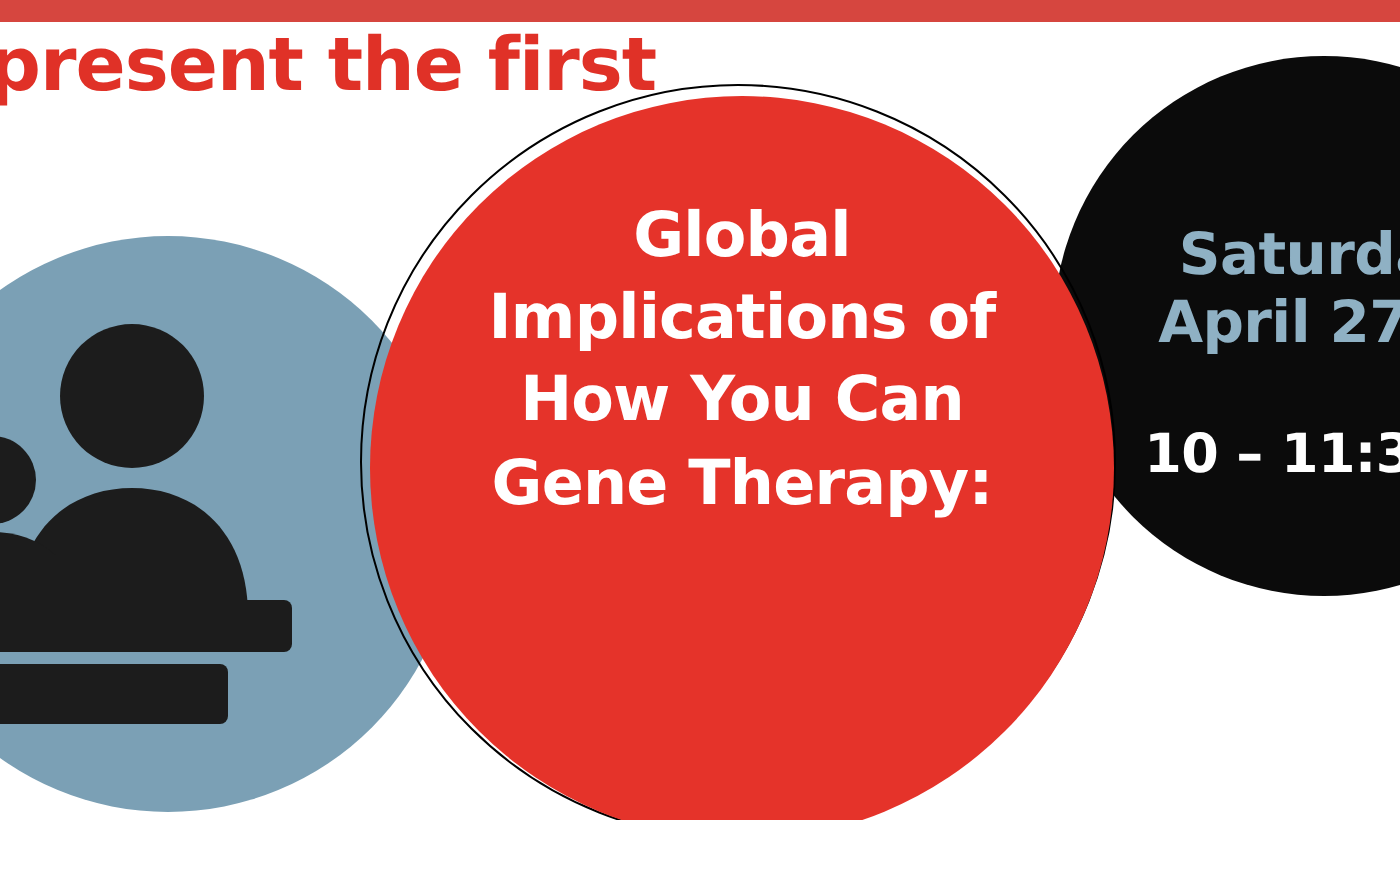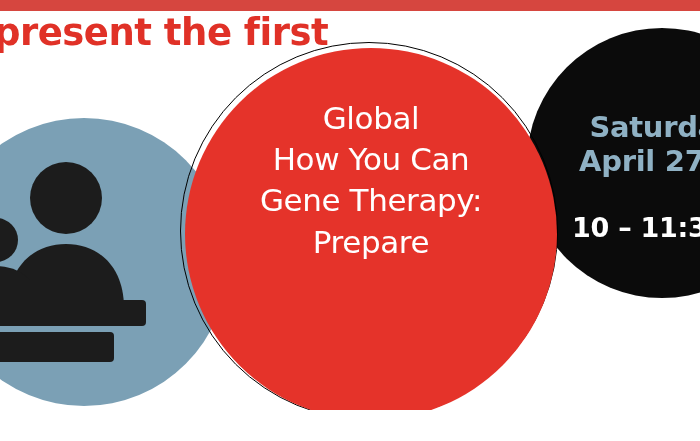--- a/index.html
+++ b/index.html
@@ -119,21 +119,21 @@
     background: #e5332a;
   }
   .title-stack {
     position: absolute;
     left: 185px;
     top: 98px;
     width: 372px;
     text-align: center;
     color: #ffffff;
     font-size: 31px;
-    font-weight: 400;
+    font-weight: 700;
     line-height: 1.33;
     letter-spacing: -0.4px;
   }
   .title-stack .tl { display: block; white-space: nowrap; }
 </style>
 </head>
 <body>
 
 <div id="banner">
 
@@ -156,20 +156,20 @@
     <div class="date-line l1">Saturday</div>
     <div class="date-line l2">April 27, 2</div>
     <div class="time-line">10 – 11:30 a</div>
   </div>
 
   <div class="red-ring"></div>
   <div class="red-circle"></div>
 
   <div class="title-stack">
     <span class="tl">Global</span>
+    <span class="tl">Implications of</span>
     <span class="tl">How You Can</span>
     <span class="tl">Gene Therapy:</span>
-    <span class="tl">Prepare</span>
   </div>
 
   <div class="rule bottom"></div>
 
 </div>
 
 </body></html>

